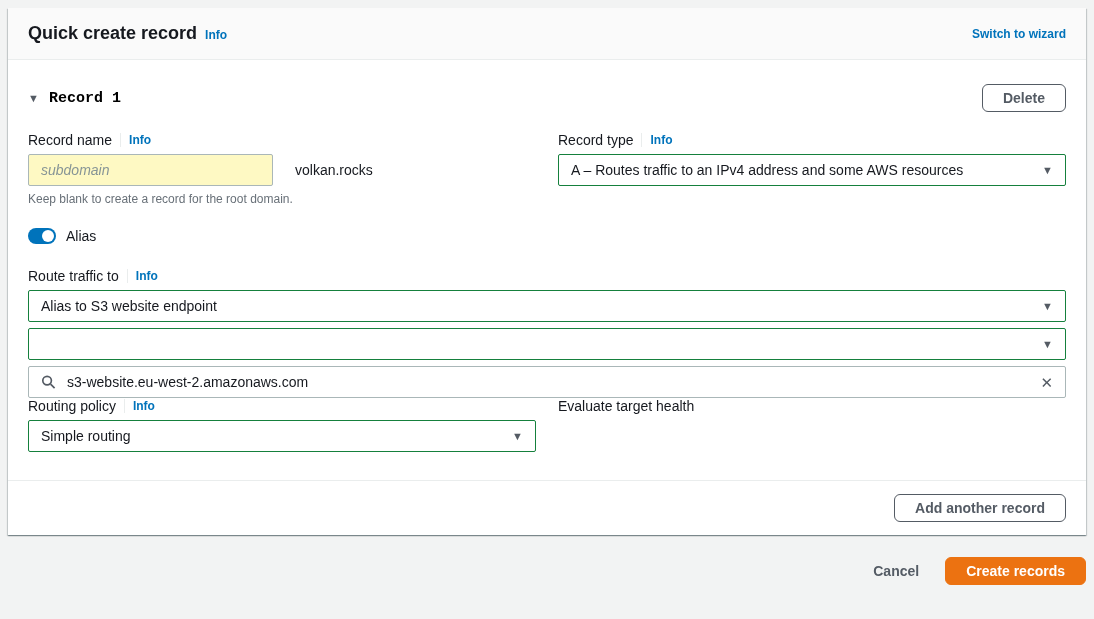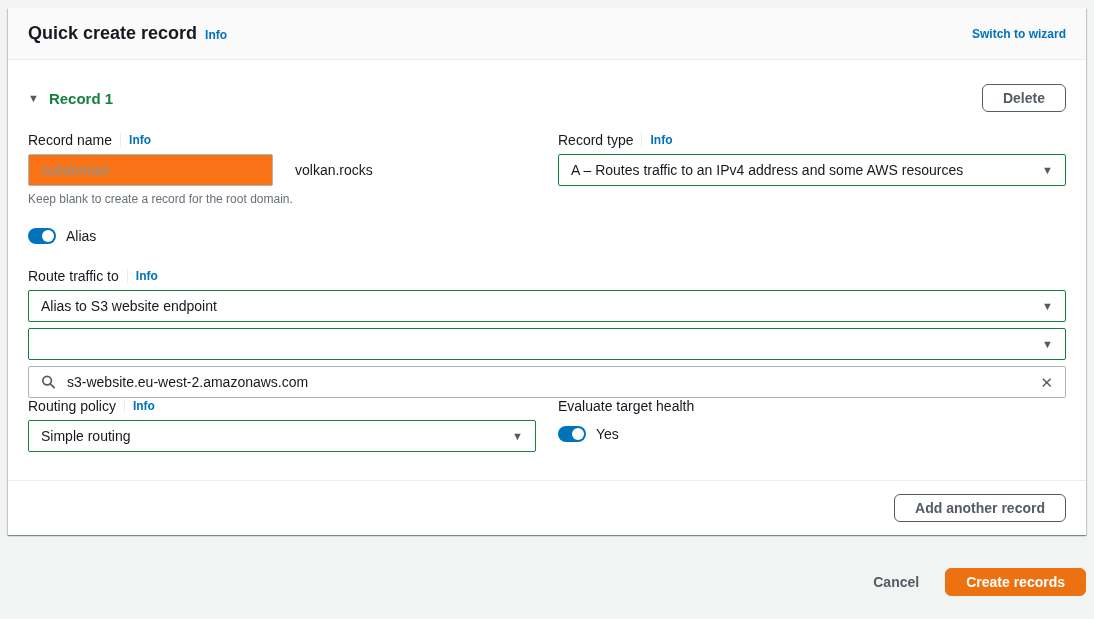--- a/index.html
+++ b/index.html
@@ -42,21 +42,21 @@
   .switch-link {
     color:#0073bb; font-weight:bold; font-size:12px; text-decoration:none; cursor:pointer;
   }
   .card-body { padding: 24px 20px 28px 20px; }
   .record-header {
     display:flex; align-items:center; justify-content:space-between;
     margin-bottom: 20px;
   }
   .record-title { display:flex; align-items:center; gap:10px; cursor:pointer; }
   .caret-down { color:#545b64; font-size:11px; line-height:1; }
-  .record-title-text { font-weight:bold; font-size:15px; color:#15803d; }
+  .record-title-text { font-weight:bold; font-size:15px; color:#000000;font-family:Liberation Mono, monospace; }
   .btn {
     display:inline-block;
     background:#fff;
     border:1px solid #545b64;
     border-radius:6px;
     color:#545b64;
     font-weight:bold;
     font-size:14px;
     padding: 5px 20px;
     cursor:pointer;
@@ -81,21 +81,21 @@
   .col-left { width: 508px; flex: 0 0 auto; }
   .col-right { flex: 1 1 auto; }
   .text-input {
     height: 32px;
     border: 1px solid #aab7b8;
     border-radius: 2px;
     padding: 4px 12px;
     font-size: 14px;
     color:#16191f;
     font-family: "Liberation Sans", sans-serif;
-    background:#f97316;
+    background:#fef9c3;
     width: 245px;
   }
   .text-input::placeholder { color:#879596; font-style: italic; }
   .name-row { display:flex; align-items:center; gap: 22px; }
   .domain-suffix { font-size:14px; color:#16191f; }
   .helper-text { font-size:12px; color:#687078; margin-top:6px; }
   .dropdown {
     position: relative;
     height: 32px;
     border: 1px solid #15803d;
@@ -162,21 +162,21 @@
     border-top: 1px solid #eaeded;
     padding: 13px 20px;
     display:flex;
     justify-content:flex-end;
   }
   .page-footer {
     display:flex;
     justify-content:flex-end;
     align-items:center;
     gap: 26px;
-    padding: 33px 8px 0 0;
+    padding: 22px 8px 0 0;
   }
 </style>
 </head>
 <body>
 
 <div class="card">
 
   <div class="card-header">
     <div class="title-wrap">
       <span class="page-title">Quick create record</span>
@@ -267,26 +267,20 @@
         <div class="dropdown">
           <span>Simple routing</span>
           <span class="dd-caret">▼</span>
         </div>
       </div>
 
       <div class="col-right">
         <div class="label-row">
           <span class="field-label">Evaluate target health</span>
         </div>
-        <div class="toggle-row eth-toggle-row">
-          <div class="toggle">
-              <span class="knob"></span>
-            </div>
-          <span class="toggle-label">Yes</span>
-        </div>
       </div>
     </div>
 
   </div>
 
   <div class="card-footer">
     <button class="btn">Add another record</button>
   </div>
 
 </div>

